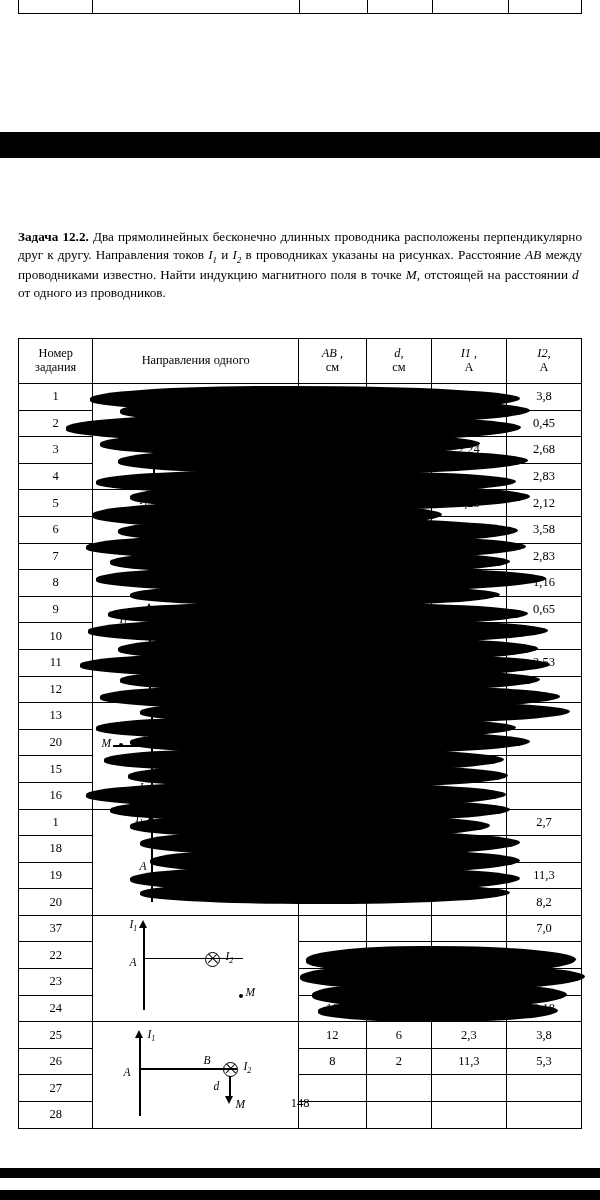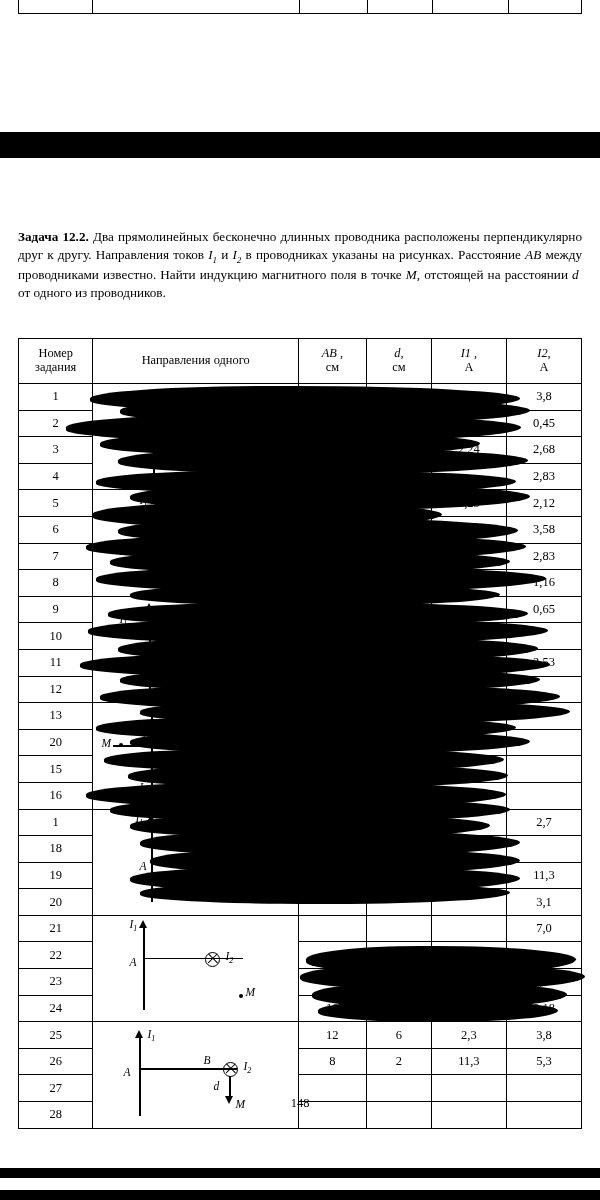--- a/index.html
+++ b/index.html
@@ -448,25 +448,25 @@
         <td class="valcell"></td>
         <td class="valcell"></td>
         <td class="valcell"></td>
         <td class="valcell">11,3</td>
       </tr>
       <tr>
         <td class="rownum">20</td>
         <td class="valcell"></td>
         <td class="valcell"></td>
         <td class="valcell"></td>
-        <td class="valcell">3,1</td>
-      </tr>
-
-      <tr>
-        <td class="rownum">21</td>
+        <td class="valcell">8,2</td>
+      </tr>
+
+      <tr>
+        <td class="rownum">37</td>
         <td class="diagcell" rowspan="4">
           <div class="diag">
             <div class="vline" style="left:50px; top:12px; height:82px;"></div>
             <div class="arrowup" style="left:45.5px; top:4px;"></div>
             <div class="lbl" style="left:36px; top:2px;">I<span class="s">1</span></div>
             <div class="hline" style="left:50px; top:42px; width:100px;"></div>
             <div class="lbl" style="left:36px; top:40px;">A</div>
             <div class="cross" style="left:112px; top:36px;"></div>
             <div class="lbl" style="left:132px; top:34px;">I<span class="s">2</span></div>
             <div class="dot" style="left:146px; top:78px;"></div>

